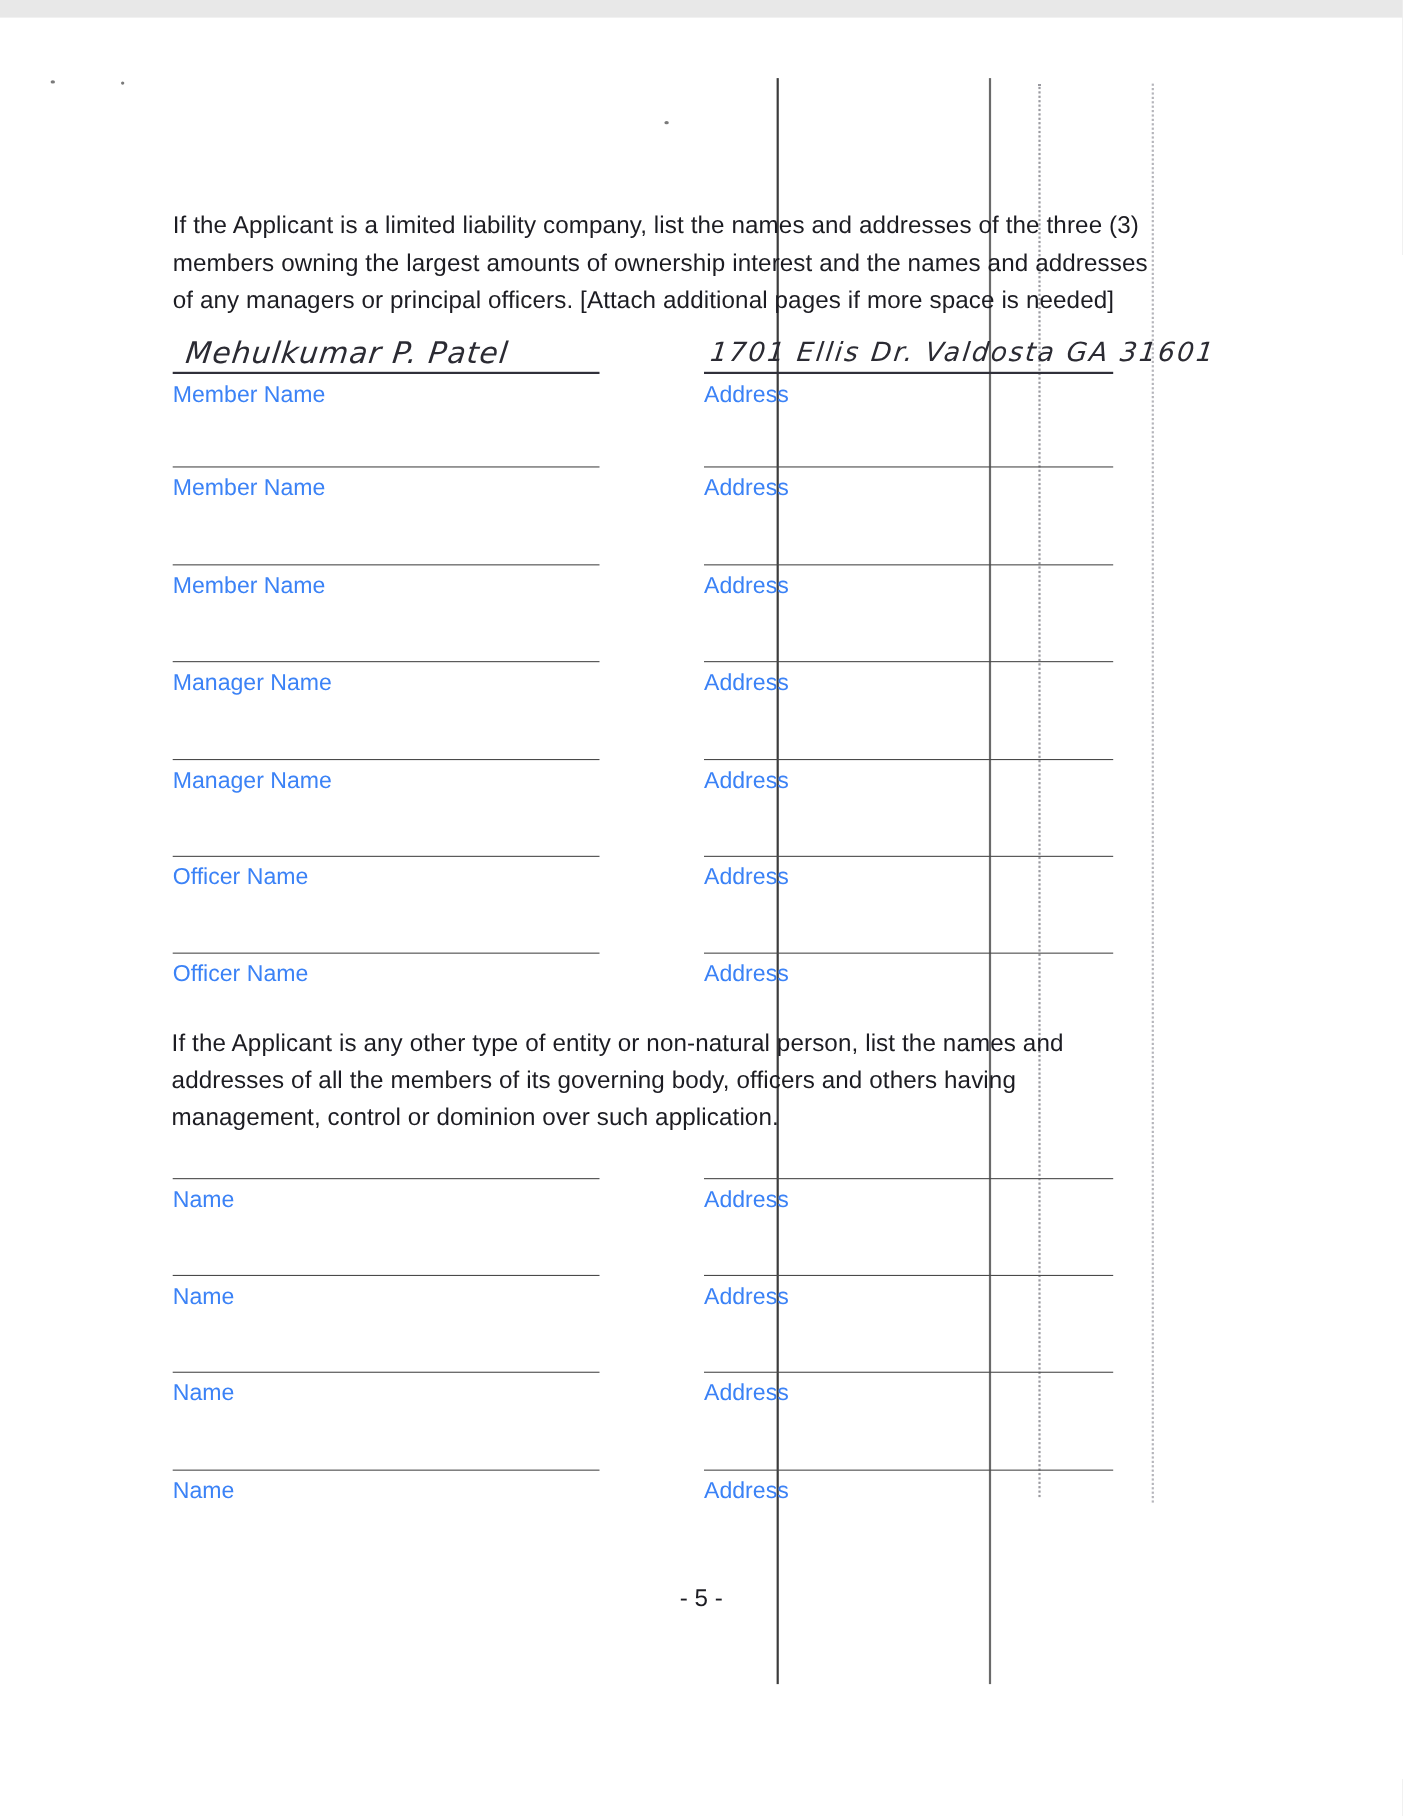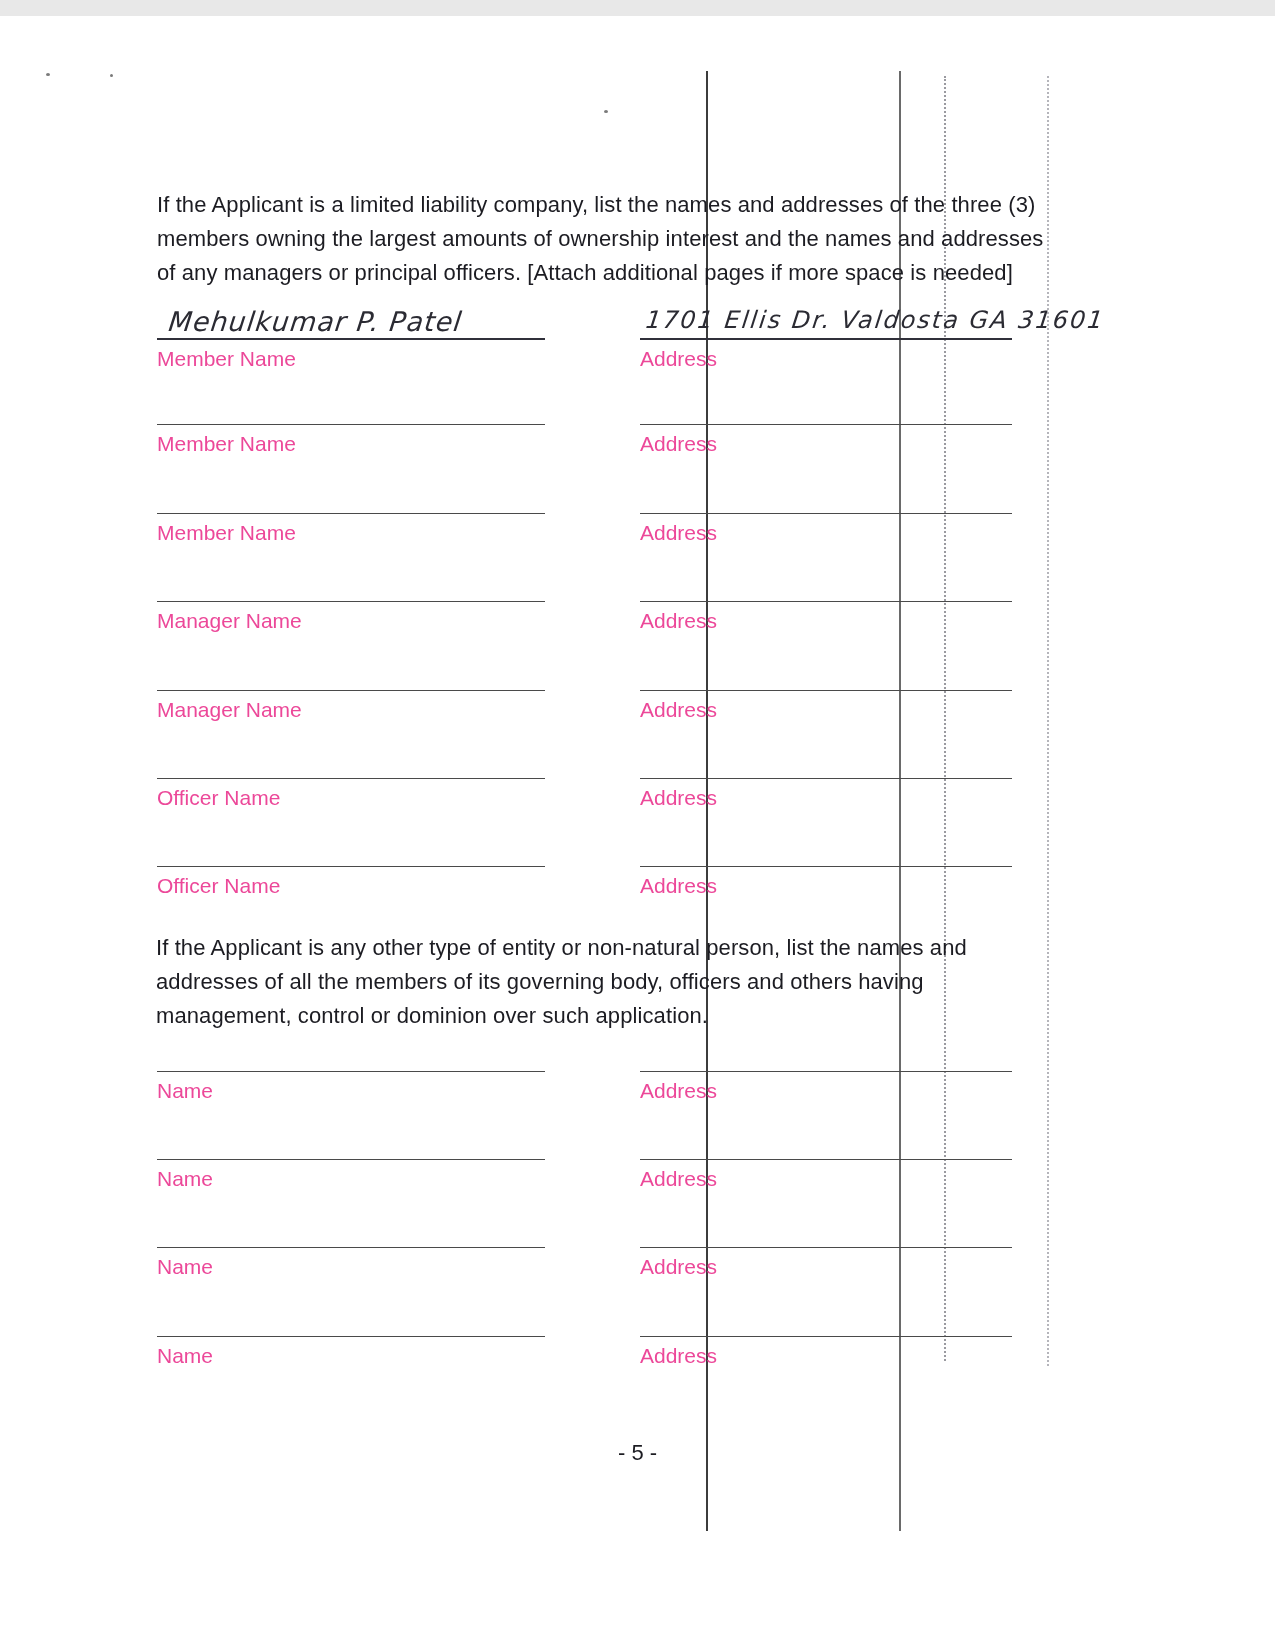--- a/index.html
+++ b/index.html
@@ -25,21 +25,21 @@
   .fr { left: 640px; width: 372px; }
   .write {
     position: relative;
     height: 34px;
     border-bottom: 1.5px solid #4a4a4a;
   }
   .write.hand-rule { border-bottom: 2px solid #30303a; }
   .label {
     margin-top: 7px;
     font-size: 21px;
-    color: #ec4899;
+    color: #3b82f6;
   }
   .handwriting {
     position: absolute;
     bottom: 1px;
     left: 12px;
     font-family: "DejaVu Sans", sans-serif;
     font-style: italic;
     font-size: 27px;
     color: #2b2b33;
     white-space: nowrap;

